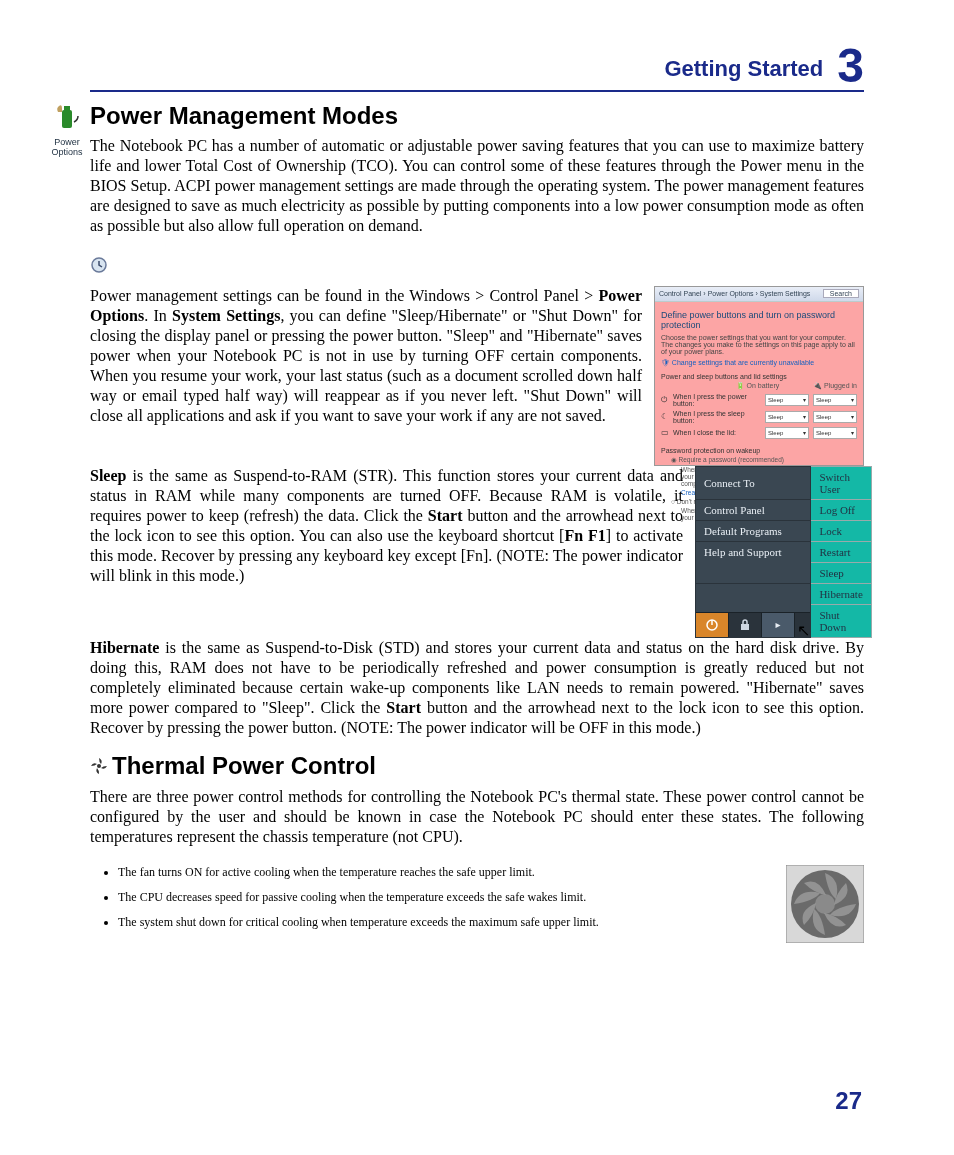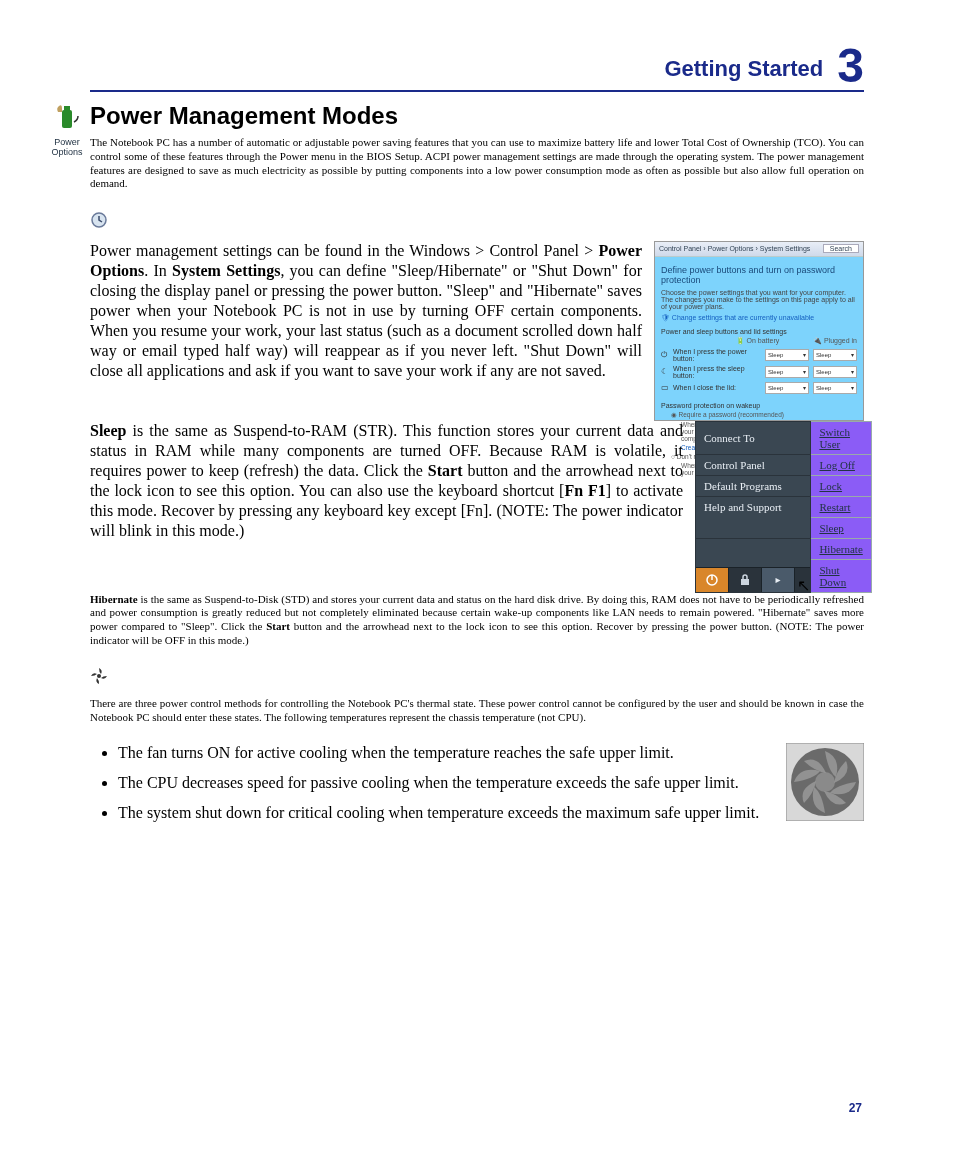--- a/index.html
+++ b/index.html
@@ -63,40 +63,40 @@
     font-weight: bold;
     font-size: 24px;
     margin: 0 0 6px 0;
   }
   .sec-head-icon {
     display: inline-block;
     vertical-align: middle;
     margin-right: 4px;
   }
   p.body {
-    font-size: 11px;
+    font-size: 16px;
     line-height: 1.25;
     text-align: justify;
     margin: 0 0 14px 0;
   }
   p.body-narrow {
     font-size: 16px;
     line-height: 1.25;
     text-align: justify;
     margin: 0 0 14px 0;
   }
   .row {
     display: flex;
     gap: 12px;
     align-items: flex-start;
   }
   .row .txt { flex: 1; }
   .figure-box {
     border: 1px solid #999;
-    background: #7dd3fc;
+    background: #fca5a5;
     font-family: "Segoe UI", Tahoma, sans-serif;
     font-size: 8px;
     color: #333;
     box-sizing: border-box;
   }
   .fig1 { width: 210px; height: 180px; }
   .fig1-titlebar {
     height: 14px;
     background: linear-gradient(#e9eef7,#cfd9ea);
     border-bottom: 1px solid #bcc;
@@ -117,50 +117,50 @@
   .fig1-cols { display:flex; justify-content:flex-end; gap:34px; font-size:7px; color:#555; margin-bottom:2px;}
   .fig1-btns { display:flex; justify-content:flex-end; gap:4px; margin-top:10px;}
   .fig1-btn { border:1px solid #aaa; background:#f0f0f0; font-size:7px; padding:1px 6px;}
   .fig1-pw { margin-top:8px; font-size:7px; color:#333;}
   .fig1-pw-sub { font-size:6.5px; color:#555; margin:2px 0 2px 10px;}
 
   .fig2 { width: 169px; }
   .fig2 table { border-collapse: collapse; width:100%; }
   .fig2 td { padding: 4px 8px; font-size: 11px; border:1px solid #9aa; }
   .fig2 .dark { background: #3a4752; color: #e8eef4; border-color:#2a333b;}
-  .fig2 .light { background: #8b5cf6; color: #234; text-decoration: underline; }
+  .fig2 .light { background: #14b8a6; color: #234; }
   .fig2-bottom { background:#2a333b; height:24px; display:flex; align-items:center; gap:0; border-top:1px solid #1a2228;}
   .fig2-bottom .cell { width:32px; height:24px; display:flex; align-items:center; justify-content:center; border-right:1px solid #1a2228;}
   .fig2-bottom .cell.orange { background: #d9862a; }
 
   ul.bullets {
     margin: 4px 0 0 0;
     padding: 0 0 0 28px;
-    font-size: 16px;
+    font-size: 12px;
     line-height: 1.25;
   }
   ul.bullets li {
     text-align: justify;
     margin-bottom: 10px;
     padding-right: 0;
   }
   .thermal-row { display:flex; gap:14px; align-items:flex-start;}
   .fan-img {
     width: 78px; height: 78px;
     flex-shrink: 0;
     margin-top: 4px;
   }
   .page-num {
     position: absolute;
     right: 92px;
     bottom: 40px;
     font-family: Arial, Helvetica, sans-serif;
     font-weight: bold;
     color: #1a2a8a;
-    font-size: 12px;
+    font-size: 24px;
   }
   b { font-weight: bold; }
 </style>
 </head>
 <body>
 
 <div class="page">
 
   <div class="hdr">
     <span class="hdr-title">Getting Started</span>
@@ -332,27 +332,27 @@
       <span class="sec-head-icon">
         <svg width="18" height="18" viewBox="0 0 18 18">
           <g fill="#333">
             <circle cx="9" cy="9" r="2"></circle>
             <path d="M9 1 Q13 3 11 7 Q9 5 9 1"></path>
             <path d="M17 9 Q15 13 11 11 Q13 9 17 9"></path>
             <path d="M9 17 Q5 15 7 11 Q9 13 9 17"></path>
             <path d="M1 9 Q3 5 7 7 Q5 9 1 9"></path>
           </g>
         </svg>
-      </span>
+      </span><span>Thermal Power Control</span>
     </h2>
     <p class="body">There are three power control methods for controlling the Notebook PC's thermal state. These power control cannot be configured by the user and should be known in case the Notebook PC should enter these states. The following temperatures represent the chassis temperature (not CPU).</p>
     <div class="thermal-row">
       <ul class="bullets" style="flex:1;">
         <li>The fan turns ON for active cooling when the temperature reaches the safe upper limit.</li>
-        <li>The CPU decreases speed for passive cooling when the temperature exceeds the safe upper limit.</li>
+        <li>The CPU decreases speed for passive cooling when the temperature exceeds the safe wakes limit.</li>
         <li style="padding-right:0;">The system shut down for critical cooling when temperature exceeds the maximum safe upper limit.</li>
       </ul>
       <div class="fan-img">
         <svg width="78" height="78" viewBox="0 0 78 78">
           <rect x="0" y="0" width="78" height="78" fill="#d8d8d8" stroke="#888"></rect>
           <circle cx="39" cy="39" r="34" fill="#6a6a6a"></circle>
           <circle cx="39" cy="39" r="10" fill="#8a8a8a"></circle>
           <g fill="#9a9a9a" opacity="0.85">
             <path d="M39 8 Q55 14 50 34 Q42 28 39 8"></path>
             <path d="M70 39 Q64 55 44 50 Q50 42 70 39"></path>

